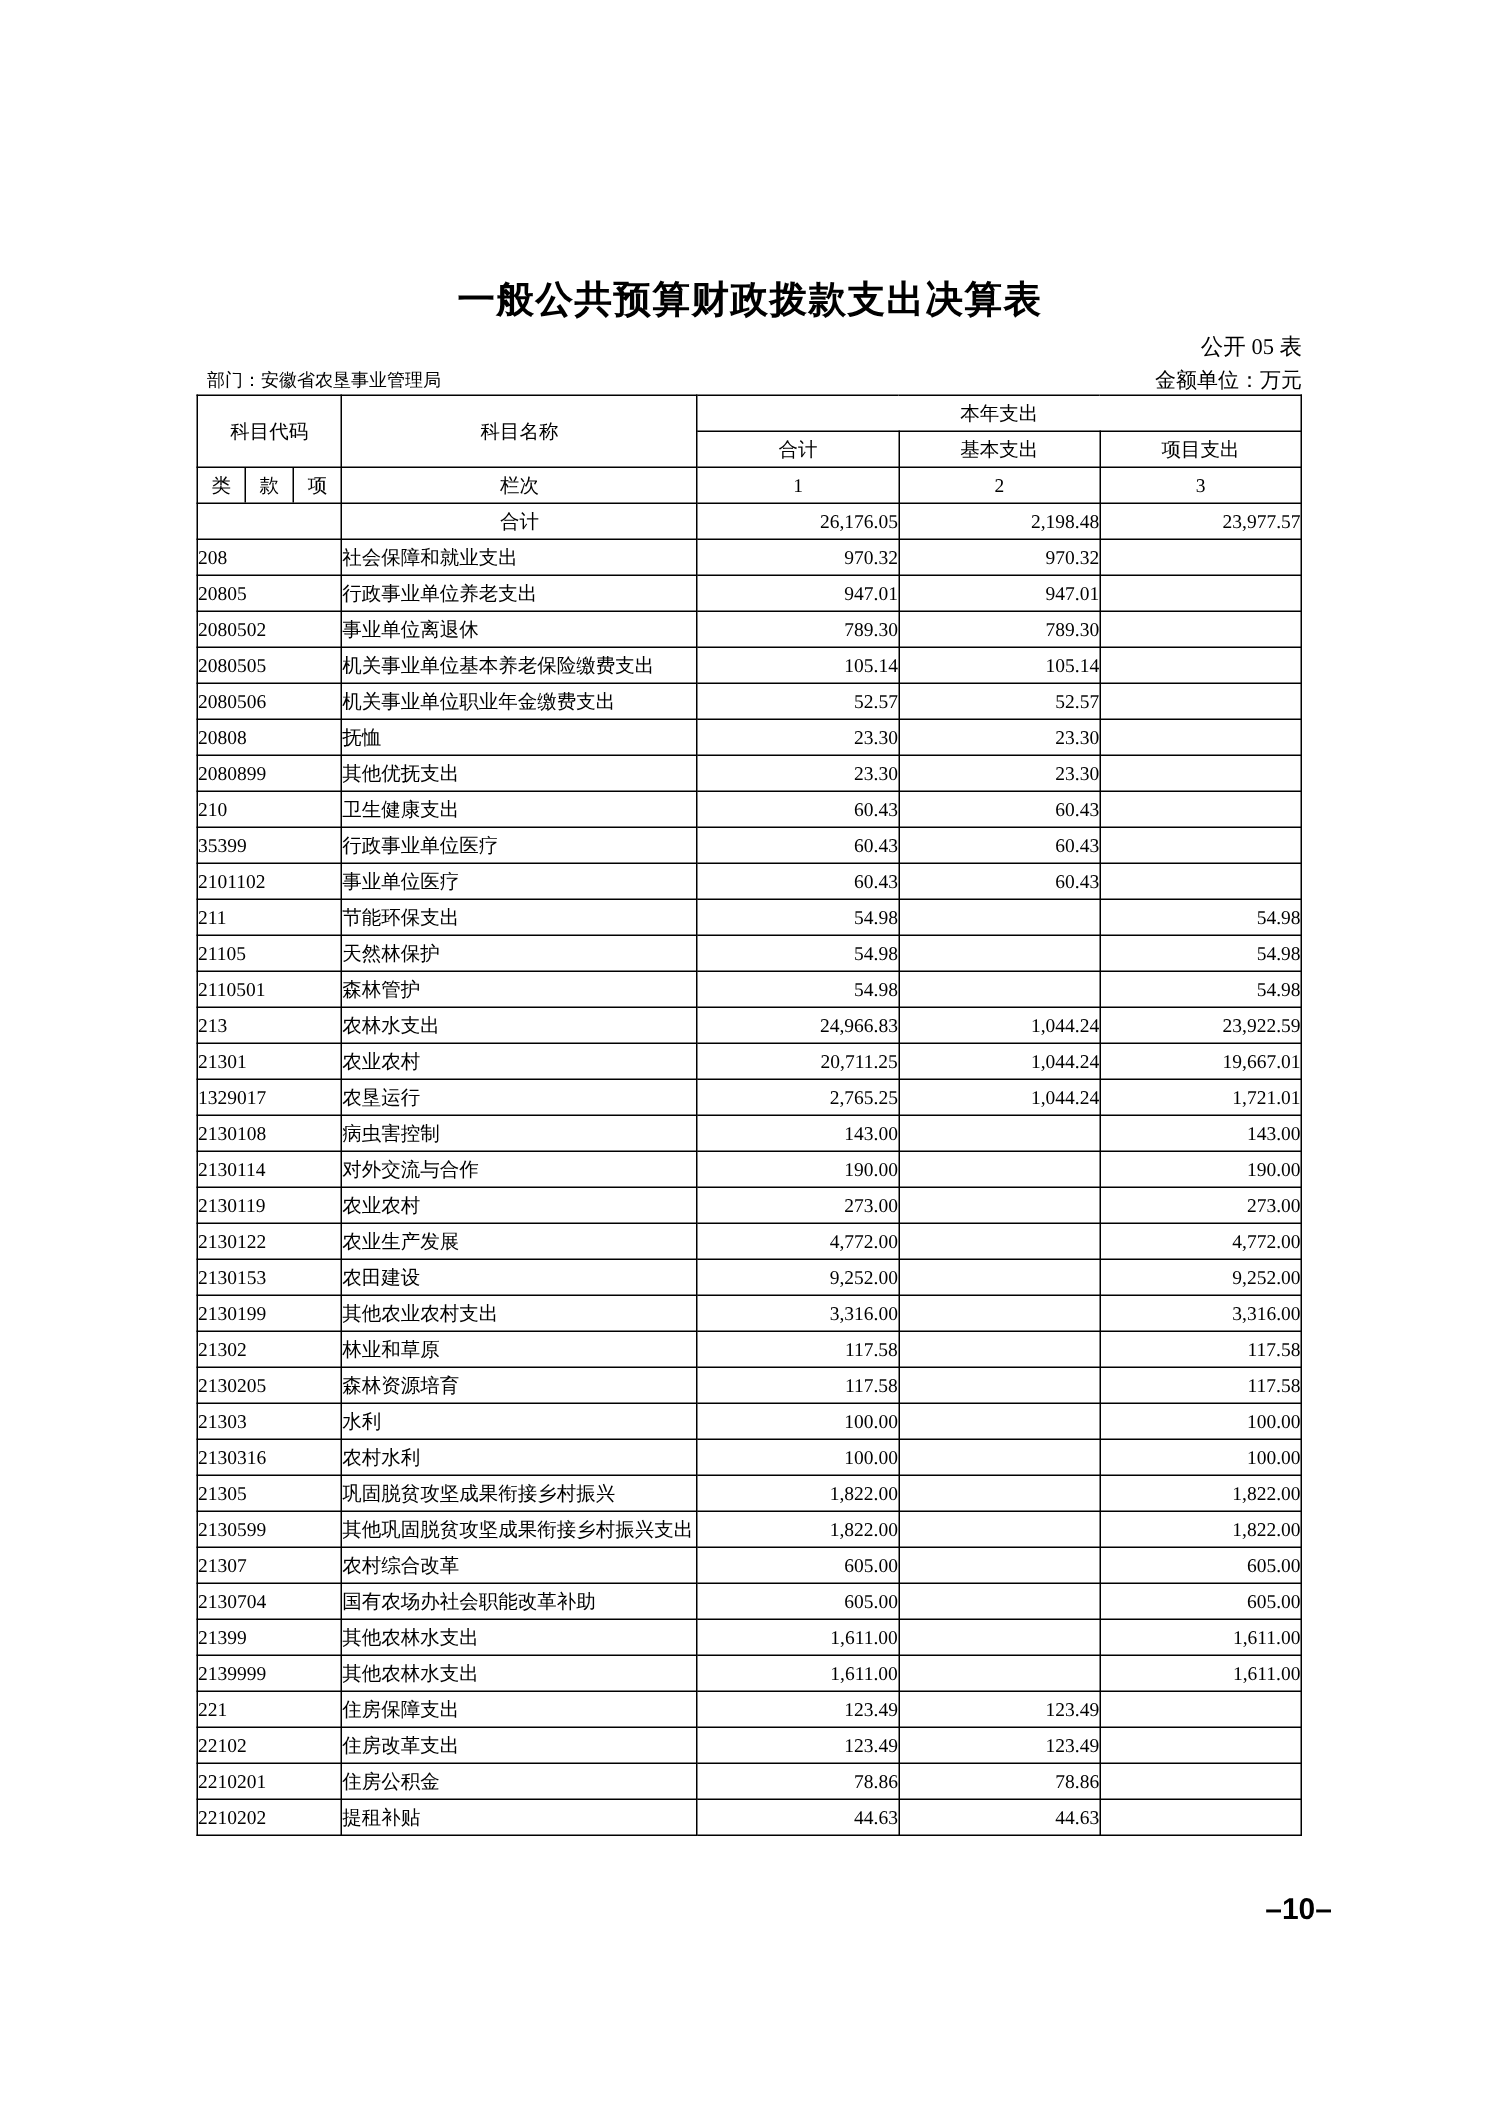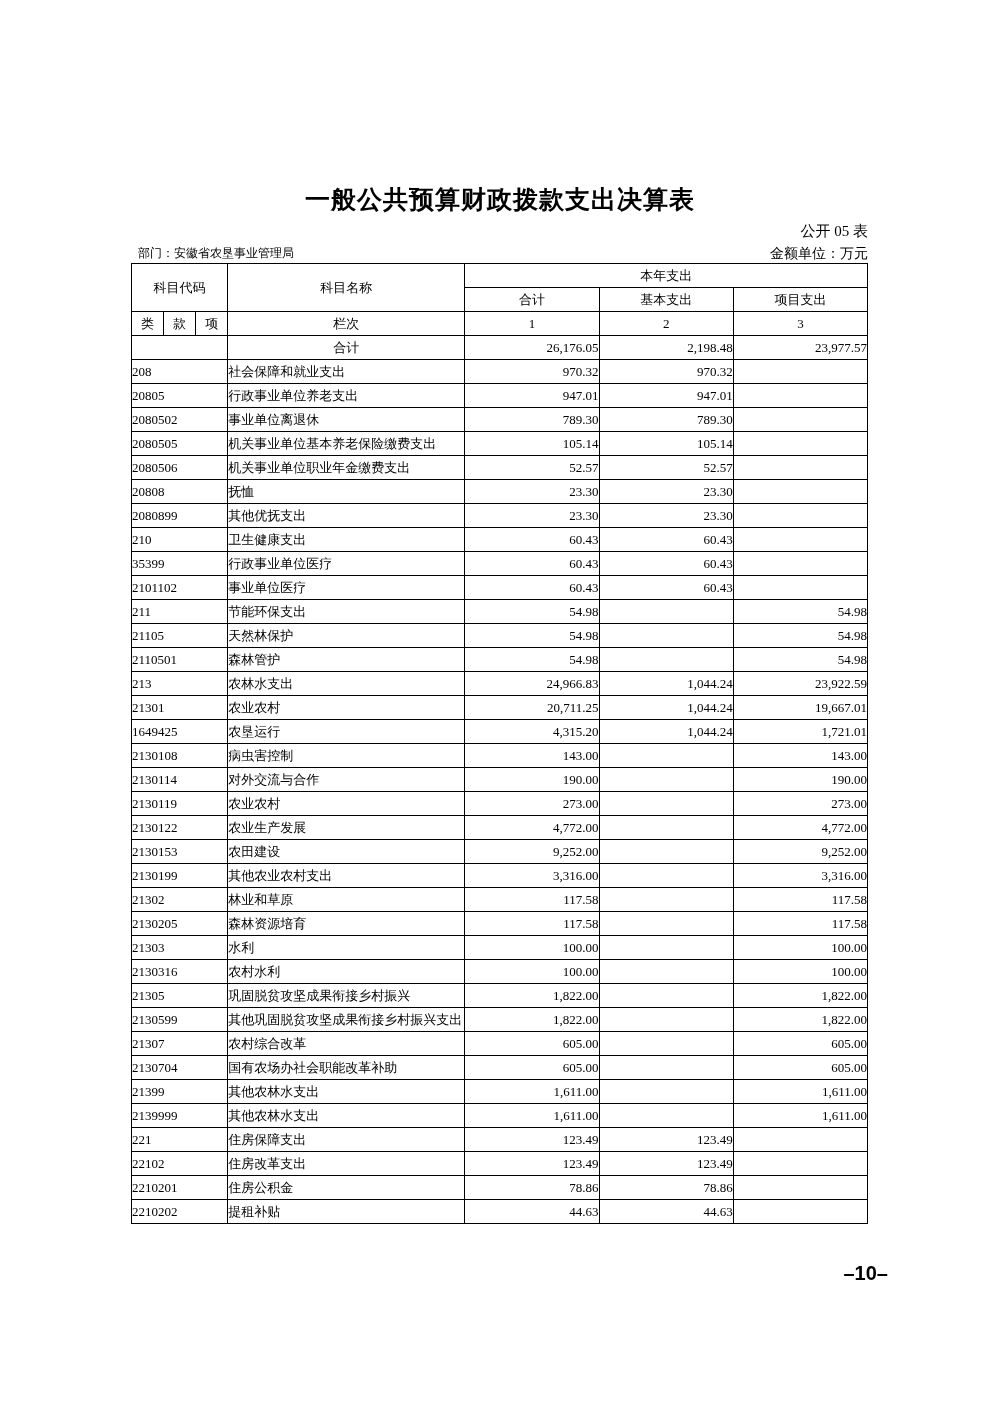--- a/index.html
+++ b/index.html
@@ -264,23 +264,23 @@
           <td class="num-cell">23,922.59</td>
         </tr>
         <tr>
           <td class="code-cell">21301</td>
           <td class="name-cell">农业农村</td>
           <td class="num-cell">20,711.25</td>
           <td class="num-cell">1,044.24</td>
           <td class="num-cell">19,667.01</td>
         </tr>
         <tr>
-          <td class="code-cell">1649425</td>
+          <td class="code-cell">1329017</td>
           <td class="name-cell">农垦运行</td>
-          <td class="num-cell">4,315.20</td>
+          <td class="num-cell">2,765.25</td>
           <td class="num-cell">1,044.24</td>
           <td class="num-cell">1,721.01</td>
         </tr>
         <tr>
           <td class="code-cell">2130108</td>
           <td class="name-cell">病虫害控制</td>
           <td class="num-cell">143.00</td>
           <td class="num-cell"></td>
           <td class="num-cell">143.00</td>
         </tr>

